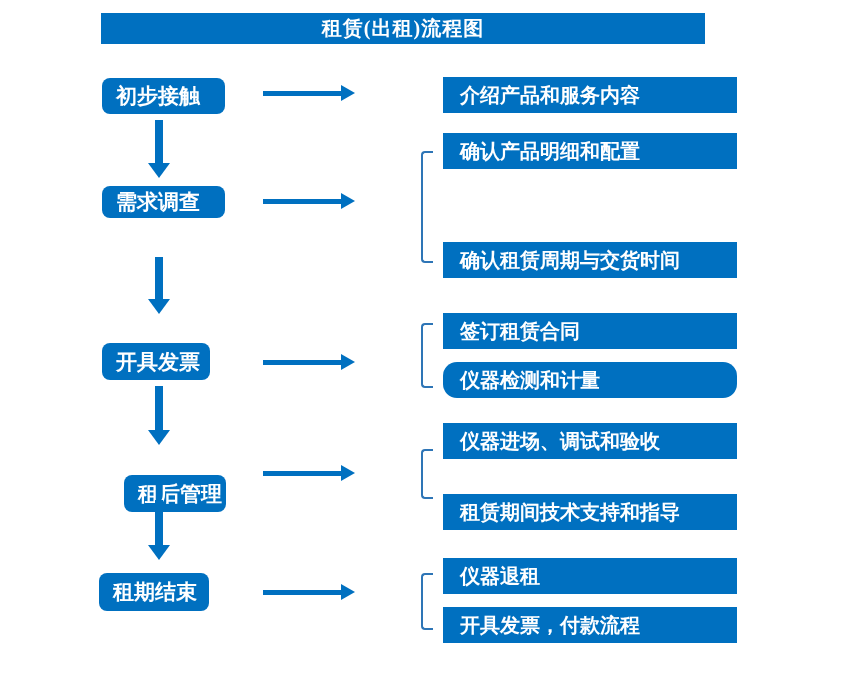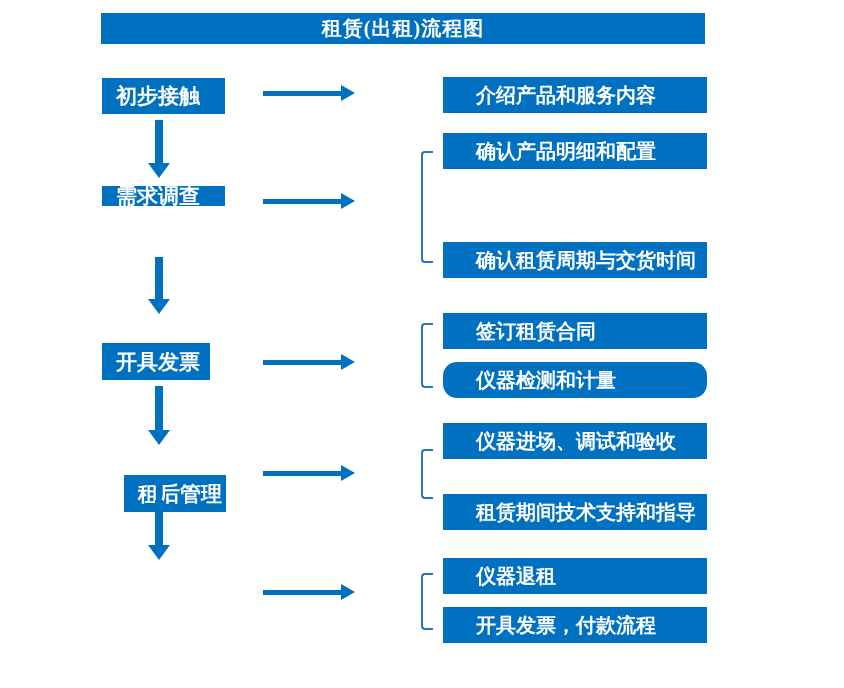--- a/index.html
+++ b/index.html
@@ -14,32 +14,32 @@
     font-family:"Liberation Serif","DejaVu Serif",serif;overflow:hidden;
   }
   .title-bar{
     position:absolute;left:101px;top:13px;width:604px;height:31px;
     background:var(--primary);color:var(--text);
     font-size:20px;font-weight:bold;text-align:center;line-height:31px;letter-spacing:1px;
   }
   .stage{
     position:absolute;background:var(--primary);color:var(--text);
     font-size:21px;font-weight:bold;display:flex;align-items:center;
-    padding-left:14px;box-sizing:border-box;white-space:nowrap;
+    padding-left:14px;box-sizing:border-box;white-space:nowrap;border-radius:8px;
   }
   .s1{left:102px;top:78px;width:123px;height:36px;}
-  .s2{left:102px;top:186px;width:123px;height:20px;}
+  .s2{left:102px;top:186px;width:123px;height:32px;}
   .s3{left:102px;top:343px;width:108px;height:37px;}
   .s4{left:100px;top:475px;width:102px;height:37px;margin-left:24px;}
   .s5{left:99px;top:573px;width:110px;height:38px;}
   .detail{
-    position:absolute;left:443px;width:264px;height:36px;
+    position:absolute;left:443px;width:294px;height:36px;
     background:var(--primary);color:var(--text);
     font-size:20px;font-weight:bold;display:flex;align-items:center;
-    padding-left:33px;box-sizing:border-box;white-space:nowrap;
+    padding-left:17px;box-sizing:border-box;white-space:nowrap;
   }
   .d1{top:77px;}.d2{top:133px;}.d3{top:186px;}.d4{top:242px;}.d5{top:313px;}
   .d6{top:362px;border-radius:14px;}.d7{top:423px;}.d8{top:494px;}.d9{top:558px;}.d10{top:607px;}
   .harrow{position:absolute;left:263px;width:92px;height:16px;}
   .harrow .shaft{position:absolute;left:0;top:6px;width:79px;height:5px;background:var(--primary);}
   .harrow .head{
     position:absolute;right:0;top:0;width:0;height:0;
     border-left:14px solid var(--primary);border-top:8px solid transparent;border-bottom:8px solid transparent;
   }
   .h1{top:85px;}.h2{top:193px;}.h3{top:354px;}.h4{top:465px;}.h5{top:584px;}
@@ -66,20 +66,21 @@
 <body>
 
 <div class="canvas">
 
   <div class="title-bar">租赁(出租)流程图</div>
 
   <div class="stage s1">初步接触</div>
   <div class="stage s2">需求调查</div>
   <div class="stage s3">开具发票</div>
   <div class="stage s4">租后管理</div>
+  <div class="stage s5">租期结束</div>
 
   <div class="detail d1">介绍产品和服务内容</div>
   <div class="detail d2">确认产品明细和配置</div>
   <div class="detail d4">确认租赁周期与交货时间</div>
   <div class="detail d5">签订租赁合同</div>
   <div class="detail d6">仪器检测和计量</div>
   <div class="detail d7">仪器进场、调试和验收</div>
   <div class="detail d8">租赁期间技术支持和指导</div>
   <div class="detail d9">仪器退租</div>
   <div class="detail d10">开具发票，付款流程</div>

